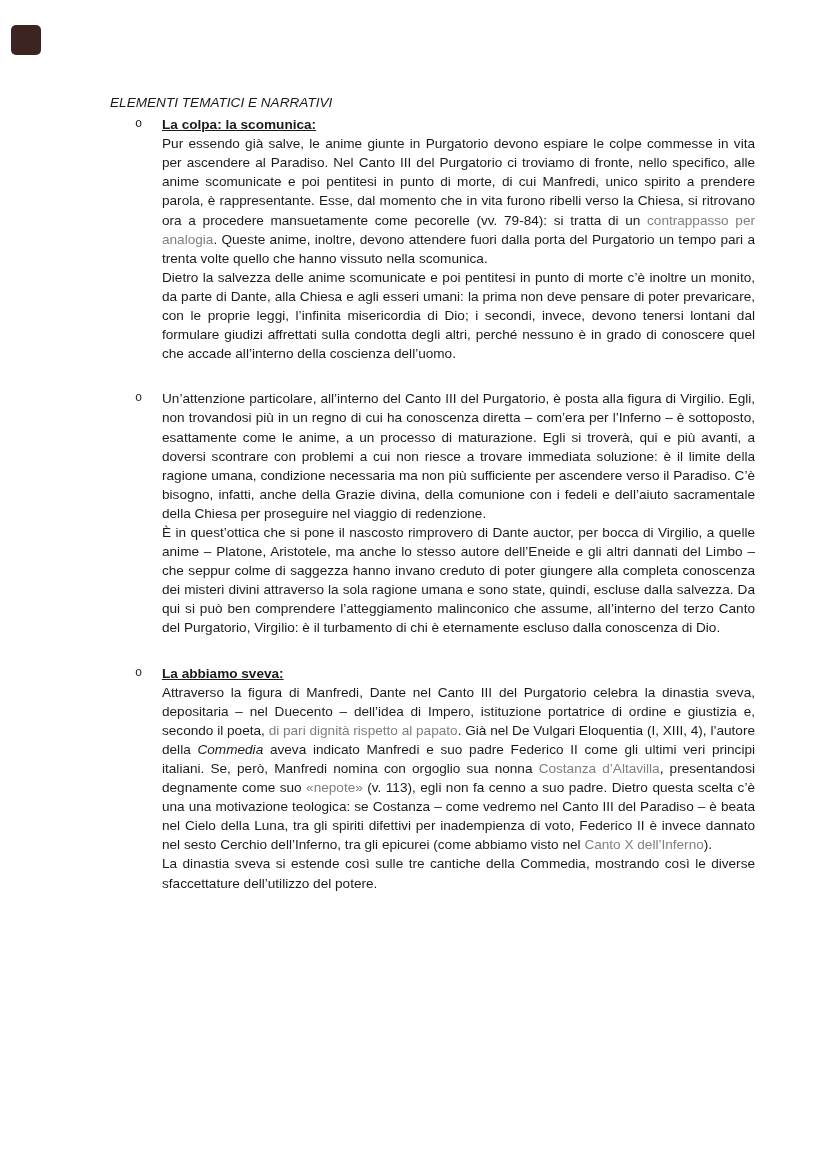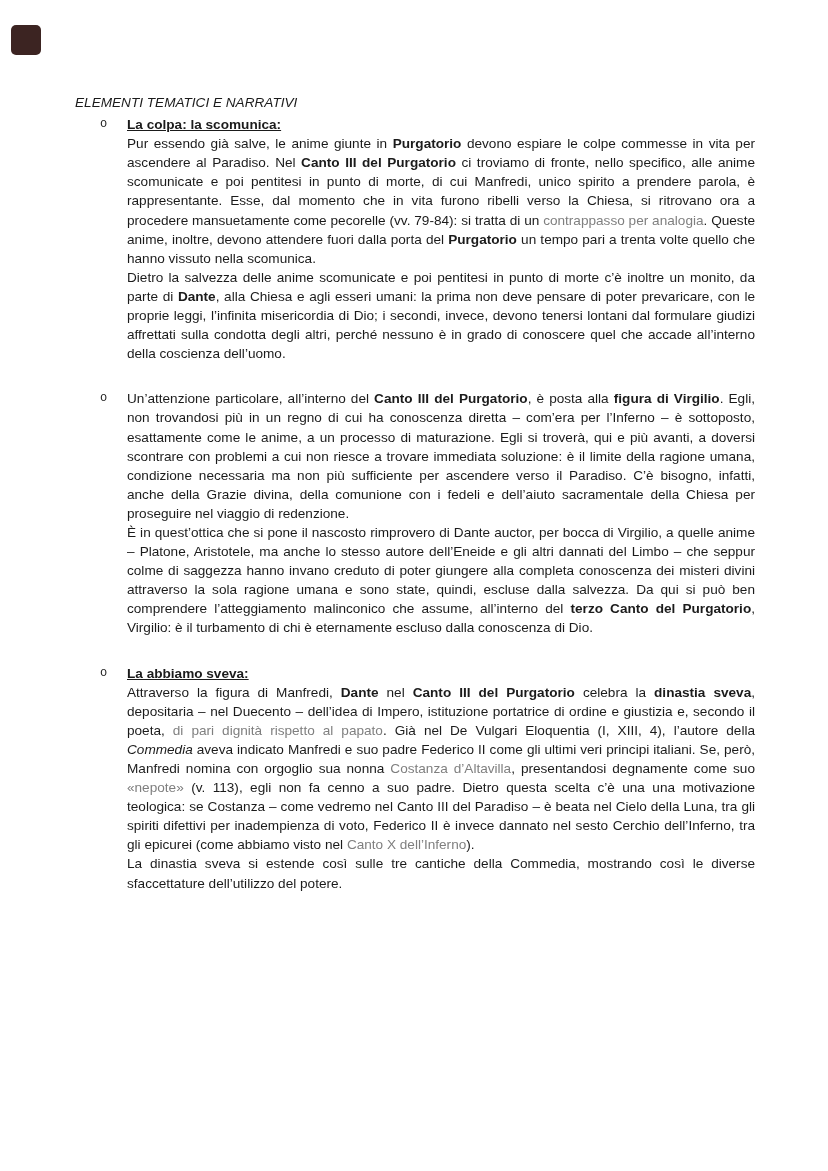--- a/index.html
+++ b/index.html
@@ -56,28 +56,28 @@
     min-width: 0;
   }
   .heading {
     font-weight: 700;
     text-decoration: underline;
   }
   .para {
     margin: 0;
     text-align: justify;
   }
-  .b { font-weight: 700; }
+  .b { font-weight: 400; }
   .g { color: #7f7f7f; }
   .i { font-style: italic; }
 </style>
 </head>
 <body>
 
-<div class="page" style="background: rgb(255, 255, 255); color: rgb(27, 27, 27);">
+<div class="page" style="background: rgb(255, 255, 255); color: rgb(27, 27, 27); padding-left: 35px;">
   <div class="corner-mark" style="background: rgb(60, 36, 34);"></div>
   <h1 class="doc-title">ELEMENTI TEMATICI E NARRATIVI</h1>
   <div class="sections">
       <div class="section">
         <span class="bullet">o</span>
         <div class="content">
           <div class="heading">La colpa: la scomunica:</div>
           <p class="para"><span>Pur essendo già salve, le anime giunte in </span><span class="b">Purgatorio</span><span> devono espiare le colpe commesse in vita per ascendere al Paradiso. Nel </span><span class="b">Canto III del Purgatorio</span><span> ci troviamo di fronte, nello specifico, alle anime scomunicate e poi pentitesi in punto di morte, di cui Manfredi, unico spirito a prendere parola, è rappresentante. Esse, dal momento che in vita furono ribelli verso la Chiesa, si ritrovano ora a procedere mansuetamente come pecorelle (vv. 79-84): si tratta di un </span><span class="g" style="color: rgb(127, 127, 127);">contrappasso per analogia</span><span>. Queste anime, inoltre, devono attendere fuori dalla porta del </span><span class="b">Purgatorio</span><span> un tempo pari a trenta volte quello che hanno vissuto nella scomunica.</span></p>
           <p class="para"><span>Dietro la salvezza delle anime scomunicate e poi pentitesi in punto di morte c’è inoltre un monito, da parte di </span><span class="b">Dante</span><span>, alla Chiesa e agli esseri umani: la prima non deve pensare di poter prevaricare, con le proprie leggi, l’infinita misericordia di Dio; i secondi, invece, devono tenersi lontani dal formulare giudizi affrettati sulla condotta degli altri, perché nessuno è in grado di conoscere quel che accade all’interno della coscienza dell’uomo.</span></p>
         </div>

